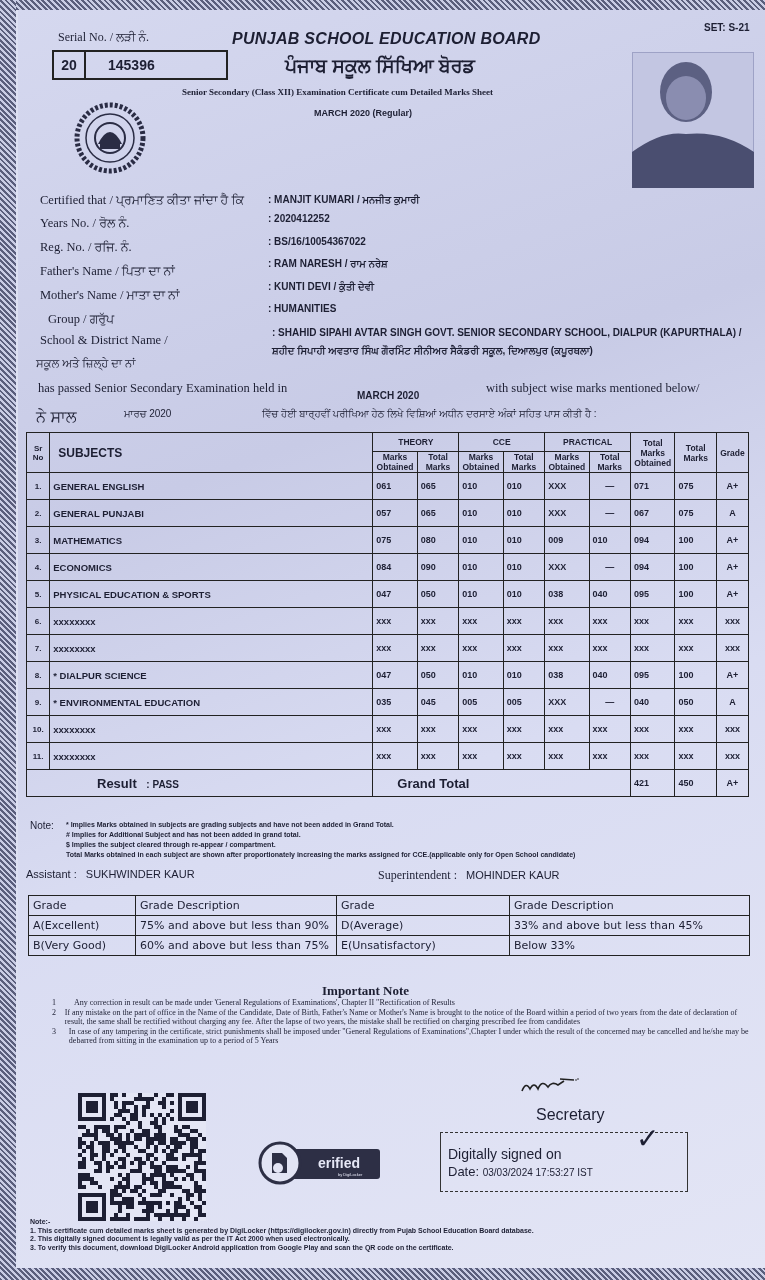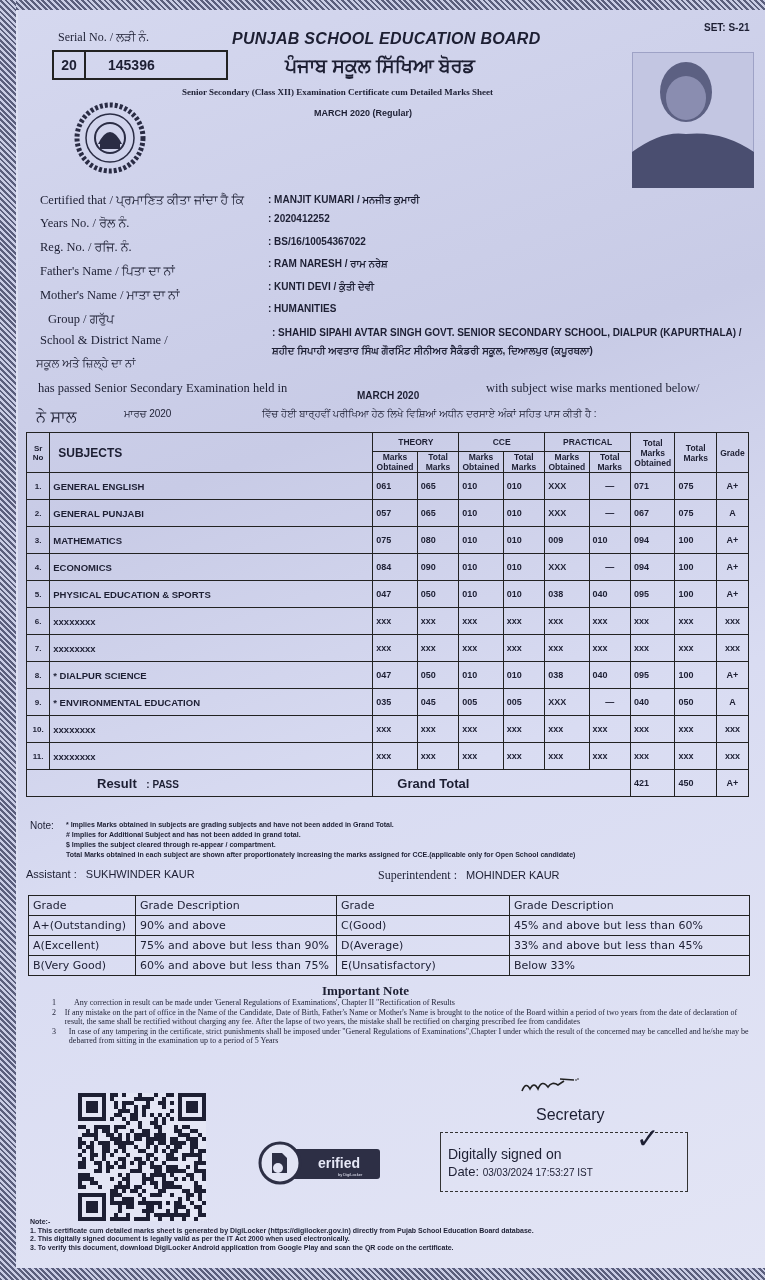--- a/index.html
+++ b/index.html
@@ -339,26 +339,20 @@
   <span style="margin-left:6px;">MOHINDER KAUR</span>
 </div>
 
 <table class="grade-table">
   <tbody>
       <tr>
     <td style="width:98px;">Grade</td>
     <td style="width:192px;">Grade Description</td>
     <td style="width:164px;">Grade</td>
     <td>Grade Description</td>
-  </tr>
-  <tr>
-    <td>A+(Outstanding)</td>
-    <td>90% and above</td>
-    <td>C(Good)</td>
-    <td>45% and above but less than 60%</td>
   </tr>
   <tr>
     <td>A(Excellent)</td>
     <td>75% and above but less than 90%</td>
     <td>D(Average)</td>
     <td>33% and above but less than 45%</td>
   </tr>
   <tr>
     <td>B(Very Good)</td>
     <td>60% and above but less than 75%</td>

